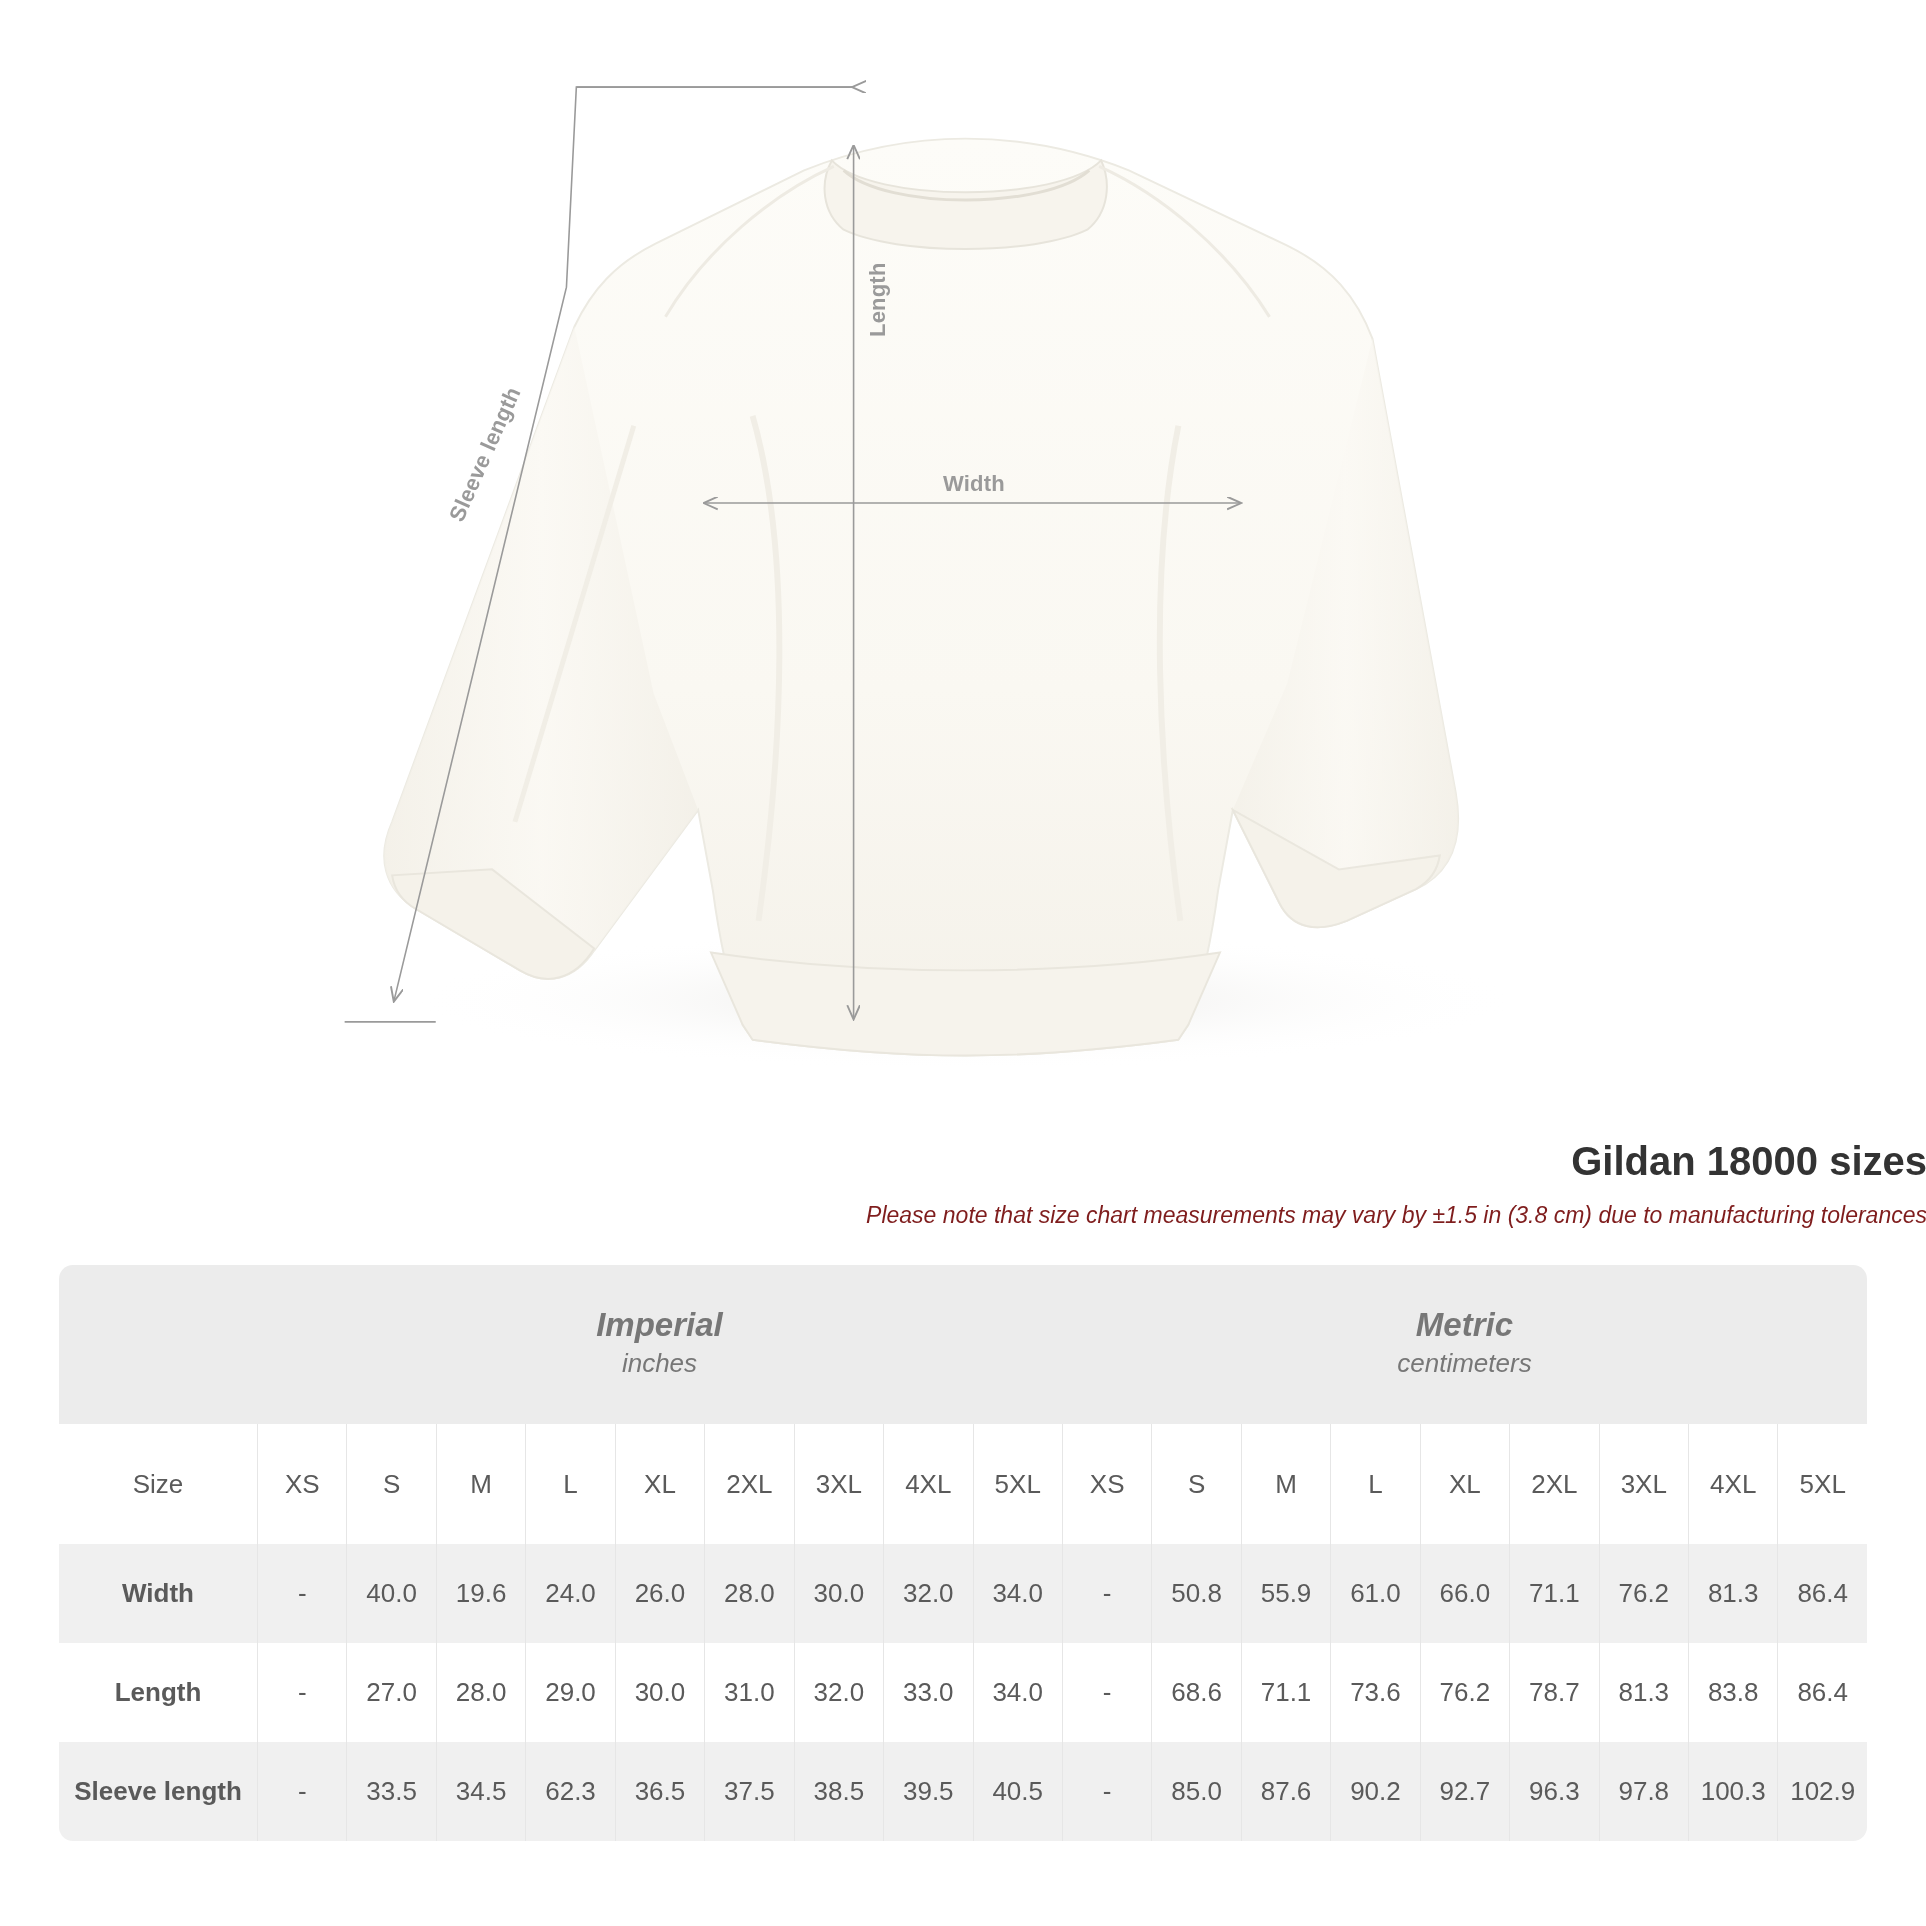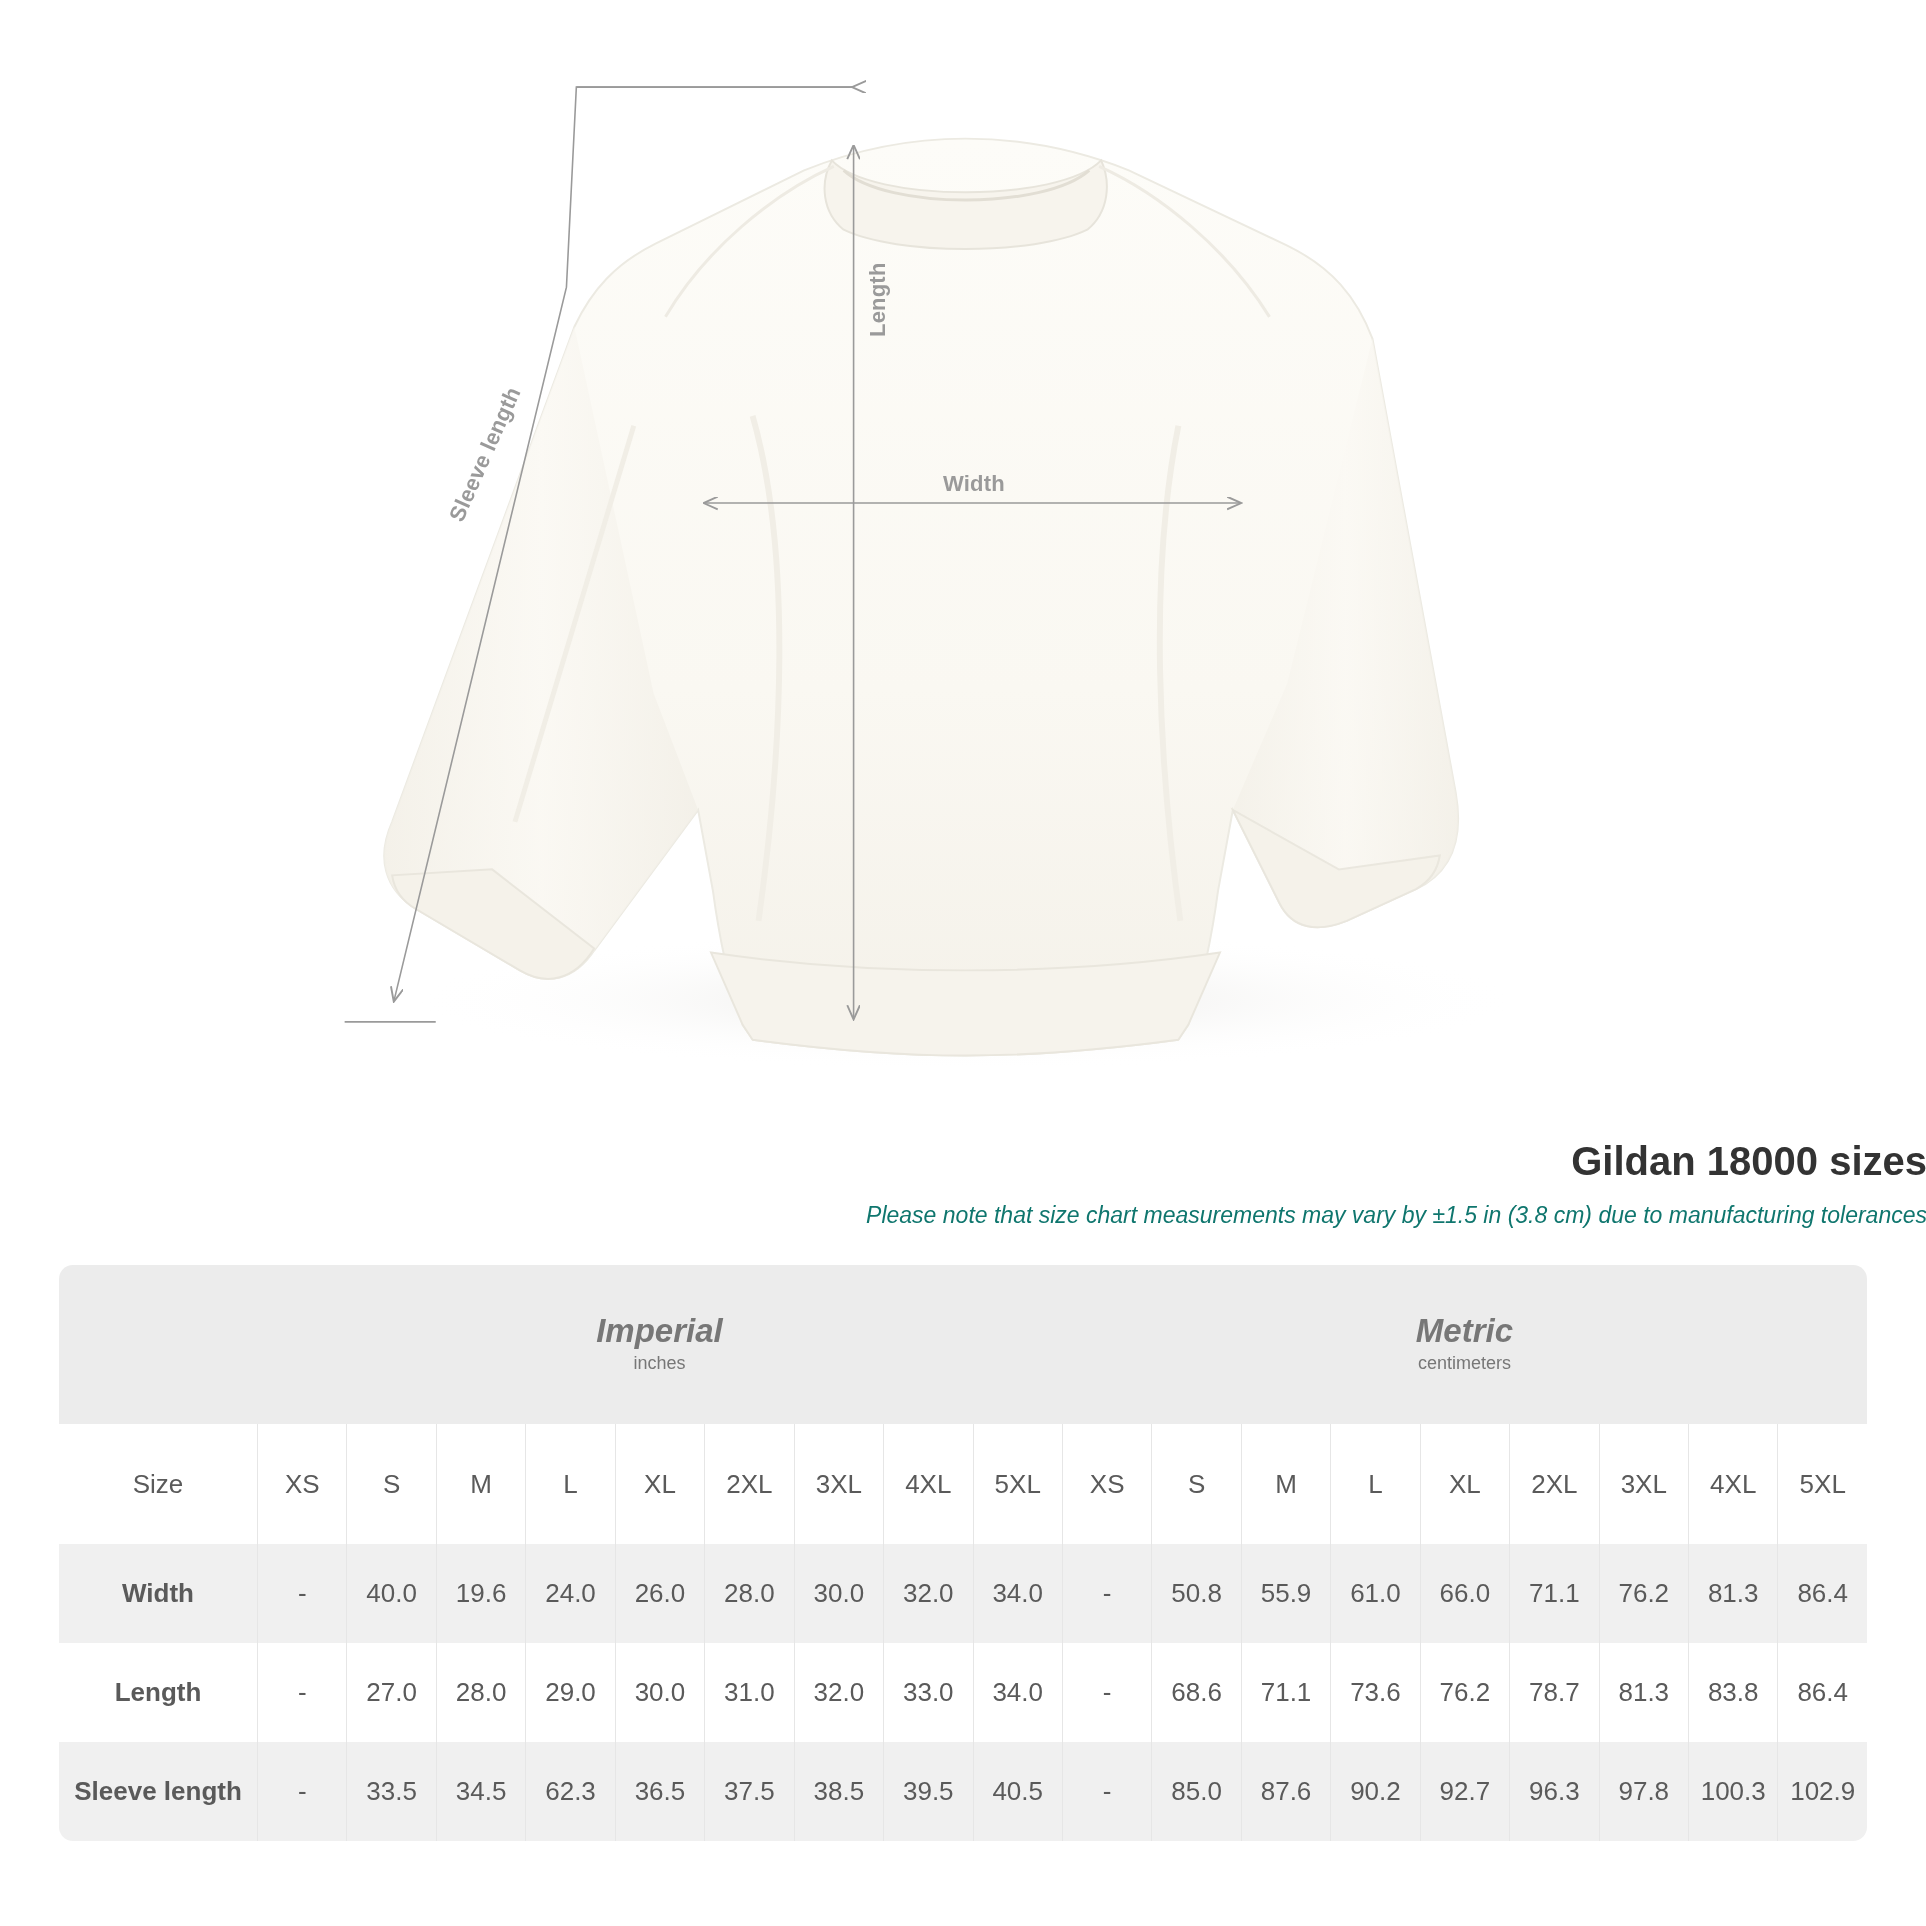--- a/index.html
+++ b/index.html
@@ -60,21 +60,21 @@
   }
   .chart-title {
     font-size: 40px;
     font-weight: bold;
     color: #333333;
     margin: 0 0 18px 0;
   }
   .chart-note {
     font-size: 23px;
     font-style: italic;
-    color: #0f766e;
+    color: #7f1d1d;
     margin: 0;
   }
 
   
   .table-wrap {
     margin: 36px 59px 0 59px;
   }
   table.size-table {
     border-collapse: separate;
     border-spacing: 0;
@@ -103,21 +103,22 @@
     border-top-right-radius: 14px;
   }
   .unit-name {
     font-size: 33px;
     font-weight: bold;
     font-style: italic;
     color: #777777;
     line-height: 1.15;
   }
   .unit-sub {
-    font-size: 18px;
+    font-size: 26px;
+    font-style: italic;
     color: #777777;
     line-height: 1.5;
   }
 
   
   .head-row td {
     height: 120px;
     background: #ffffff;
     font-weight: bold;
     color: #5a5a5a;

